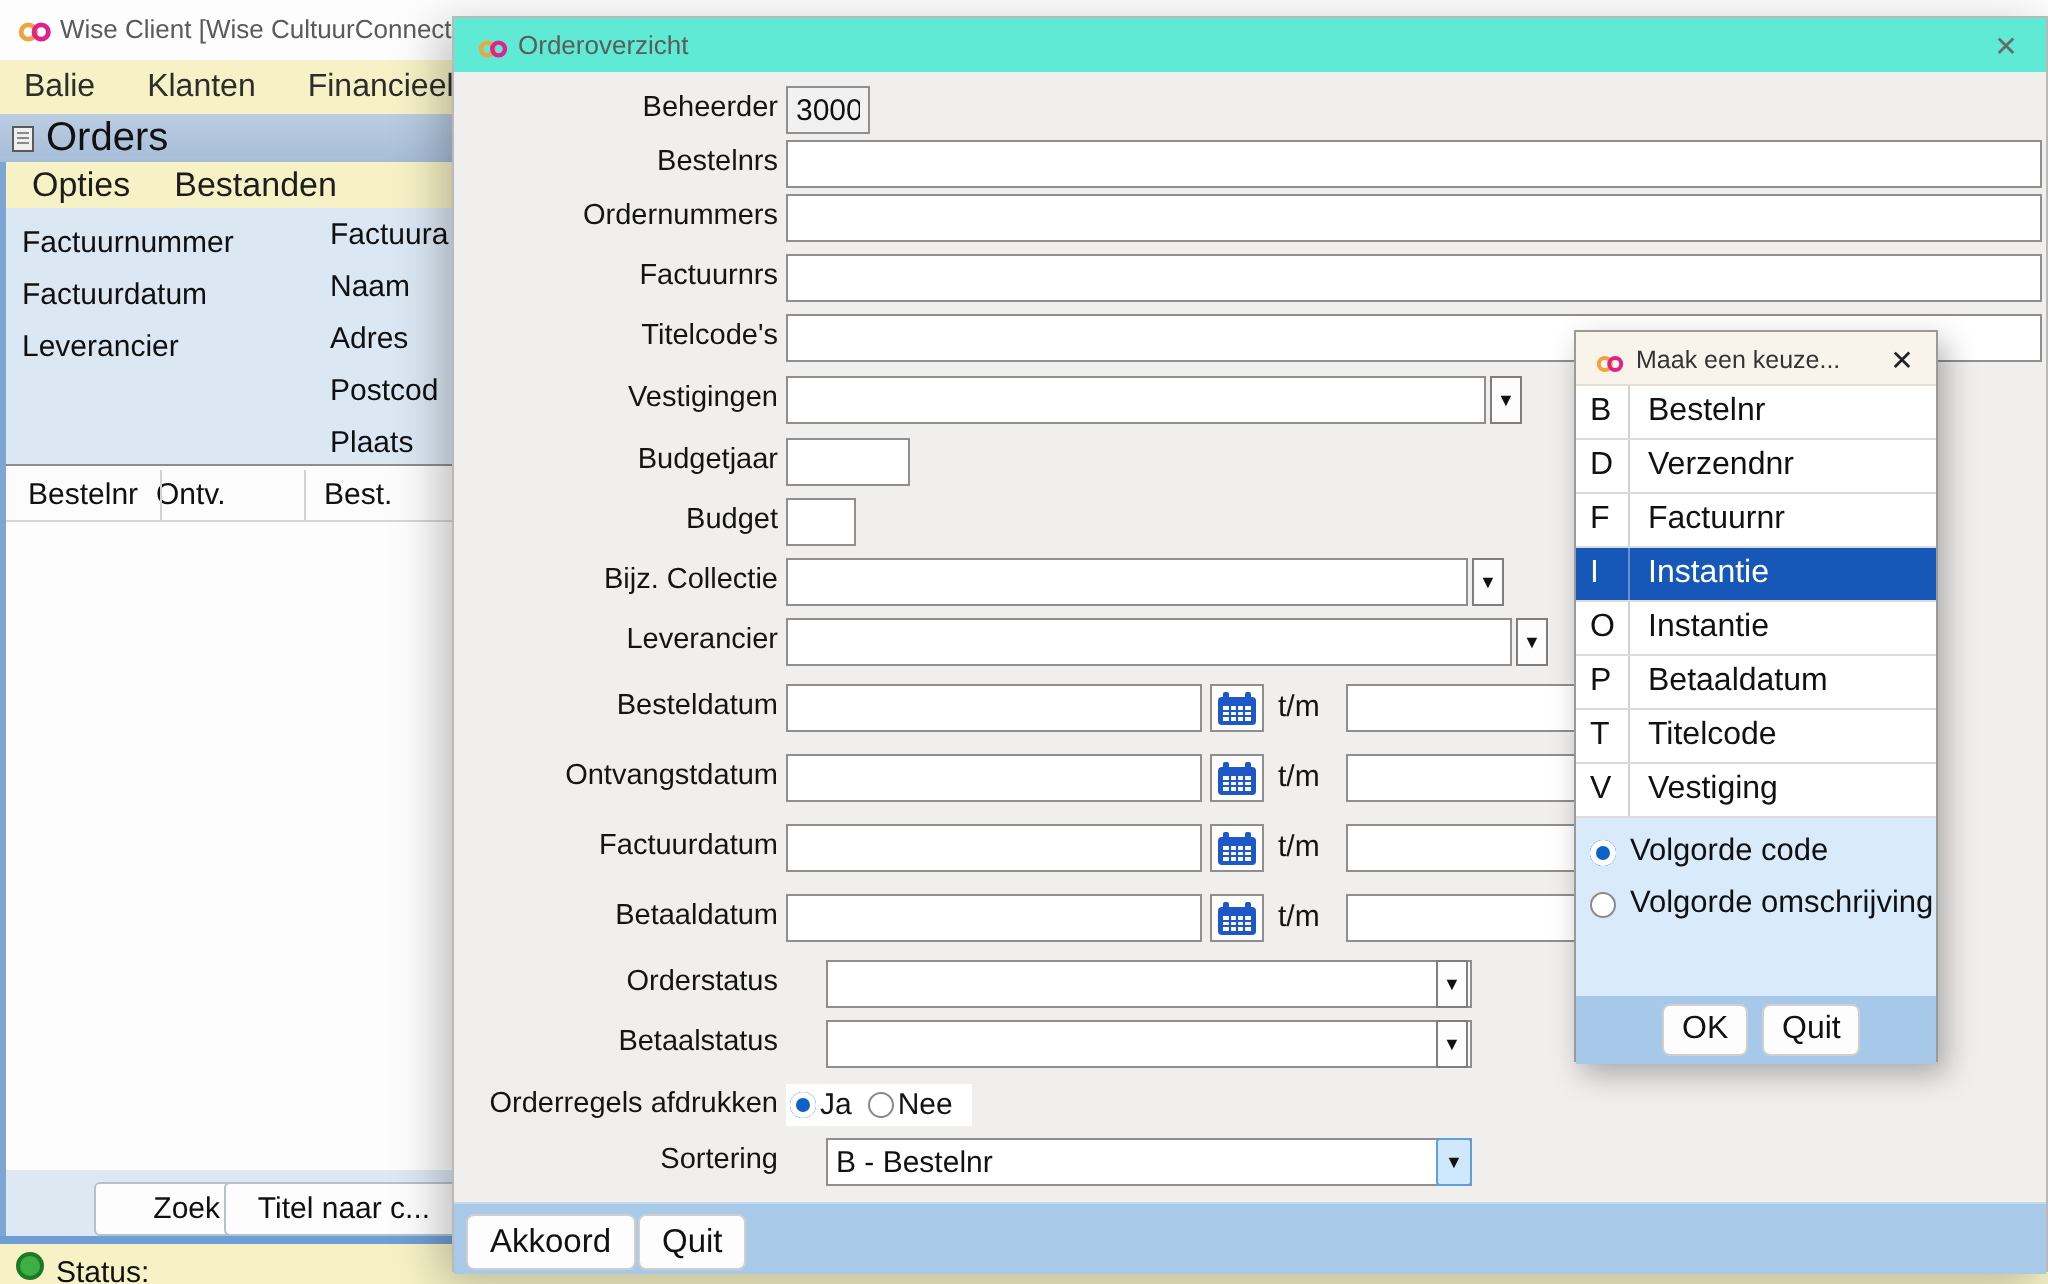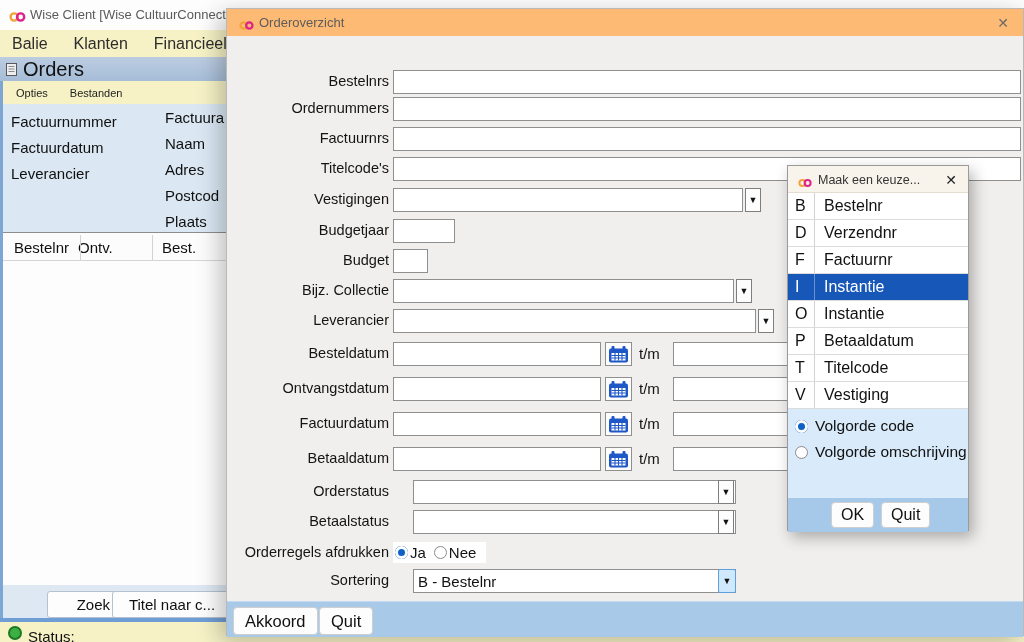--- a/index.html
+++ b/index.html
@@ -11,41 +11,41 @@
   .app-titlebar .ttl { position:absolute; left:30px; top:7px; font-size:13px; color:#5a5a5a; white-space:nowrap; }
   .app-icon { position:absolute; left:9px; top:9px; }
   .app-menubar { position:absolute; left:0; top:30px; width:1024px; height:27px; background:#f6f2c6; display:flex; align-items:center; gap:26px; padding-left:12px; }
   .app-menubar .mi { font-size:16px; color:#2d2d2d; cursor:default; }
 
   .orders-frame { position:absolute; left:0; top:57px; width:230px; height:565px; border-left:3px solid #7da6d4; background:#ffffff; }
   .orders-header { position:absolute; left:0; top:57px; width:1024px; height:24px;
     background:linear-gradient(#bccde1,#a6bdd8); display:flex; align-items:center; }
   .orders-header .oh-title { font-size:20px; color:#111; margin-left:4px; line-height:22px; }
   .orders-menubar { position:absolute; left:3px; top:81px; width:1021px; height:23px; background:#f6f2c6; display:flex; align-items:center; gap:22px; padding-left:13px; }
-  .orders-menubar .mi { font-size:11px; color:#1d1d1d; }
+  .orders-menubar .mi { font-size:17px; color:#1d1d1d; }
 
   .orders-panel { position:absolute; left:3px; top:104px; width:227px; height:128px; background:#dbe8f4; }
   .orders-panel .lbl { position:absolute; font-size:15px; color:#101010; white-space:nowrap; }
 
   .tbl-header { position:absolute; left:3px; top:232px; width:227px; height:29px; background:#fcfcfc; border-top:1px solid #8d8d8d; border-bottom:1px solid #d6d6d6; }
   .tbl-header .th { position:absolute; top:6px; font-size:15px; color:#101010; }
   .tbl-header .sep { position:absolute; top:2px; width:1px; height:25px; background:#d2d2d2; }
   .tbl-body { position:absolute; left:3px; top:261px; width:227px; height:324px; background:#fdfdfd; }
 
   .orders-footer { position:absolute; left:3px; top:585px; width:227px; height:33px; background:#dde8f3; }
   .btn-small { position:absolute; top:6px; height:27px; background:#fdfdfd; border:1px solid #b4c1cf; border-radius:3px; font-size:15px; color:#101010; display:flex; align-items:center; justify-content:center; }
   .orders-bottomline { position:absolute; left:0; top:618px; width:1024px; height:4px; background:#6f9ed6; }
 
   .statusbar { position:absolute; left:0; top:622px; width:1024px; height:20px; background:#f6f2c6; }
   .status-dot { position:absolute; left:8px; top:4px; width:14px; height:14px; border-radius:50%; background:#3cb043; border:2px solid #1d7a24; }
   .statusbar .st { position:absolute; left:28px; top:6px; font-size:15px; color:#111; }
 
   
   .dialog { position:absolute; left:226px; top:8px; width:798px; height:628px; background:#f0efed; border:1px solid #b9b9b9; box-shadow:-6px 6px 22px rgba(0,0,0,.25); }
-  .dialog-titlebar { position:absolute; left:0; top:0; width:100%; height:27px; background:#fdba74; }
+  .dialog-titlebar { position:absolute; left:0; top:0; width:100%; height:27px; background:#5eead4; }
   .dialog-titlebar .dt { position:absolute; left:32px; top:6px; font-size:13px; color:#5c5c5c; }
   .dlg-icon { position:absolute; left:12px; top:8px; }
   .dlg-close { position:absolute; right:10px; top:4px; width:20px; height:20px; font-size:14px; color:#6a6a6a; display:flex; align-items:center; justify-content:center; cursor:default; }
 
   .frow { position:absolute; left:0; width:100%; height:24px; }
   .frow .flabel { position:absolute; left:0; top:3px; width:162px; text-align:right; font-size:14.5px; color:#141414; white-space:nowrap; }
   .ti { position:absolute; top:0; height:24px; border:1px solid #8f8f8f; background:#ffffff; font-family:"Liberation Sans",sans-serif; font-size:15px; padding:0 4px; color:#111; }
   .ti.beh { left:166px; width:42px; background:#f1f1f1; }
   .ti.long { left:166px; width:628px; }
   .ti.small-60 { left:166px; width:62px; }
@@ -165,20 +165,24 @@
       <span class="dlg-icon">
         <svg width="15" height="11" viewBox="0 0 15 11">
             <circle cx="4.7" cy="5.5" r="3.2" fill="none" stroke="#f0a43c" stroke-width="2.2"></circle>
             <circle cx="10.3" cy="5.5" r="3.2" fill="none" stroke="#e0218a" stroke-width="2.2"></circle>
           </svg>
       </span>
       <span class="dt">Orderoverzicht</span>
       <span class="dlg-close">✕</span>
     </div>
 
+    <div class="frow" style="top:34px;">
+      <span class="flabel">Beheerder</span>
+      <input class="ti beh" value="3000" style="">
+    </div>
 
     <div class="frow" style="top:61px;">
       <span class="flabel">Bestelnrs</span>
       <input class="ti long" style="">
     </div>
 
     <div class="frow" style="top:88px;">
       <span class="flabel">Ordernummers</span>
       <input class="ti long" style="">
     </div>

